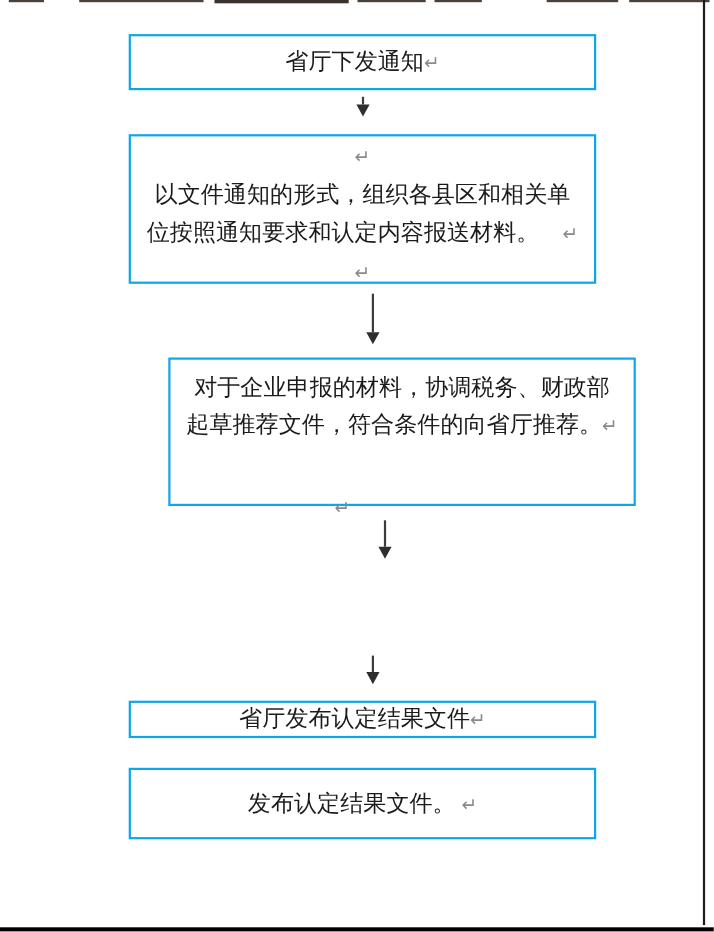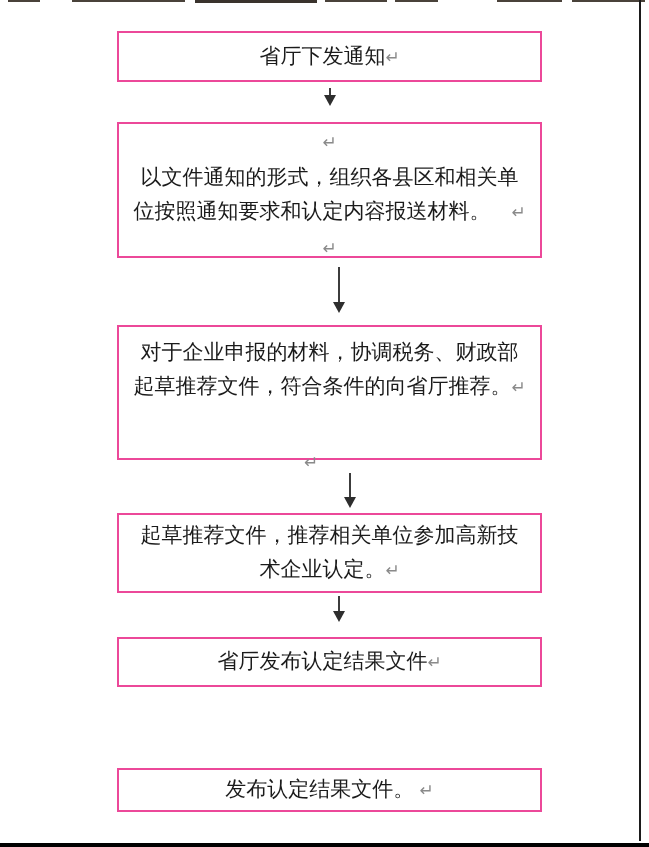--- a/index.html
+++ b/index.html
@@ -24,21 +24,21 @@
   .a7 { left: 572px; width: 73px; }
 
   .right-border  { position: absolute; left: 639px; top: 0; width: 2px; height: 841px; background: #1b1b1b; }
   .bottom-border { position: absolute; left: 0; top: 843px; width: 649px; height: 4px; background: #000000; }
 
   
   .node {
     position: absolute;
     left: 117px;
     width: 425px;
-    border: 2px solid #ec4899;
+    border: 2px solid #0ea5e9;
     box-sizing: border-box;
     background: #ffffff;
     display: flex;
     flex-direction: column;
     justify-content: flex-start;
   }
   .node.center { justify-content: center; }
   .node-text {
     width: 100%;
     text-align: center;
@@ -48,24 +48,24 @@
   }
   .node-text .line { min-height: 34px; }
   .pilcrow {
     color: #8a8a8a;
     font-size: 17px;
     font-family: "Liberation Sans", "DejaVu Sans", sans-serif;
   }
 
   .node-1 { top: 31px;  height: 51px; }
   .node-2 { top: 122px; height: 136px; }
-  .node-3 { top: 325px; height: 135px; padding-top: 8px; }
+  .node-3 { top: 325px; height: 135px; padding-top: 8px; margin-left: 36px; }
   .node-4 { top: 513px; height: 80px;  padding-top: 3px; }
-  .node-5 { top: 637px; height: 50px; }
-  .node-6 { top: 768px; height: 44px; }
+  .node-5 { top: 637px; height: 34px; }
+  .node-6 { top: 698px; height: 65px; }
 
   
   .arrow {
     position: absolute;
     width: 13px;
     display: flex;
     flex-direction: column;
     align-items: center;
   }
   .arrow .shaft { width: 2px; flex: 1 1 auto; background: #3c3c3c; }
@@ -127,23 +127,20 @@
     <div class="node-text"><div class="line"><span>对于企业申报的材料，协调税务、财政部</span></div><div class="line"><span>起草推荐文件，符合条件的向省厅推荐。</span><span class="pilcrow">↵</span></div></div>
   </div>
 
   <span class="stray-pilcrow">↵</span>
 
   <div class="arrow arrow-3">
     <div class="shaft"></div>
     <div class="head"></div>
   </div>
 
-  <div class="node node-4">
-    <div class="node-text"><div class="line"><span>起草推荐文件，推荐相关单位参加高新技</span></div><div class="line"><span>术企业认定。</span><span class="pilcrow">↵</span></div></div>
-  </div>
 
   <div class="arrow arrow-4">
     <div class="shaft"></div>
     <div class="head"></div>
   </div>
 
   <div class="node node-5 center">
     <div class="node-text"><div class="line"><span>省厅发布认定结果文件</span><span class="pilcrow">↵</span></div></div>
   </div>
 

